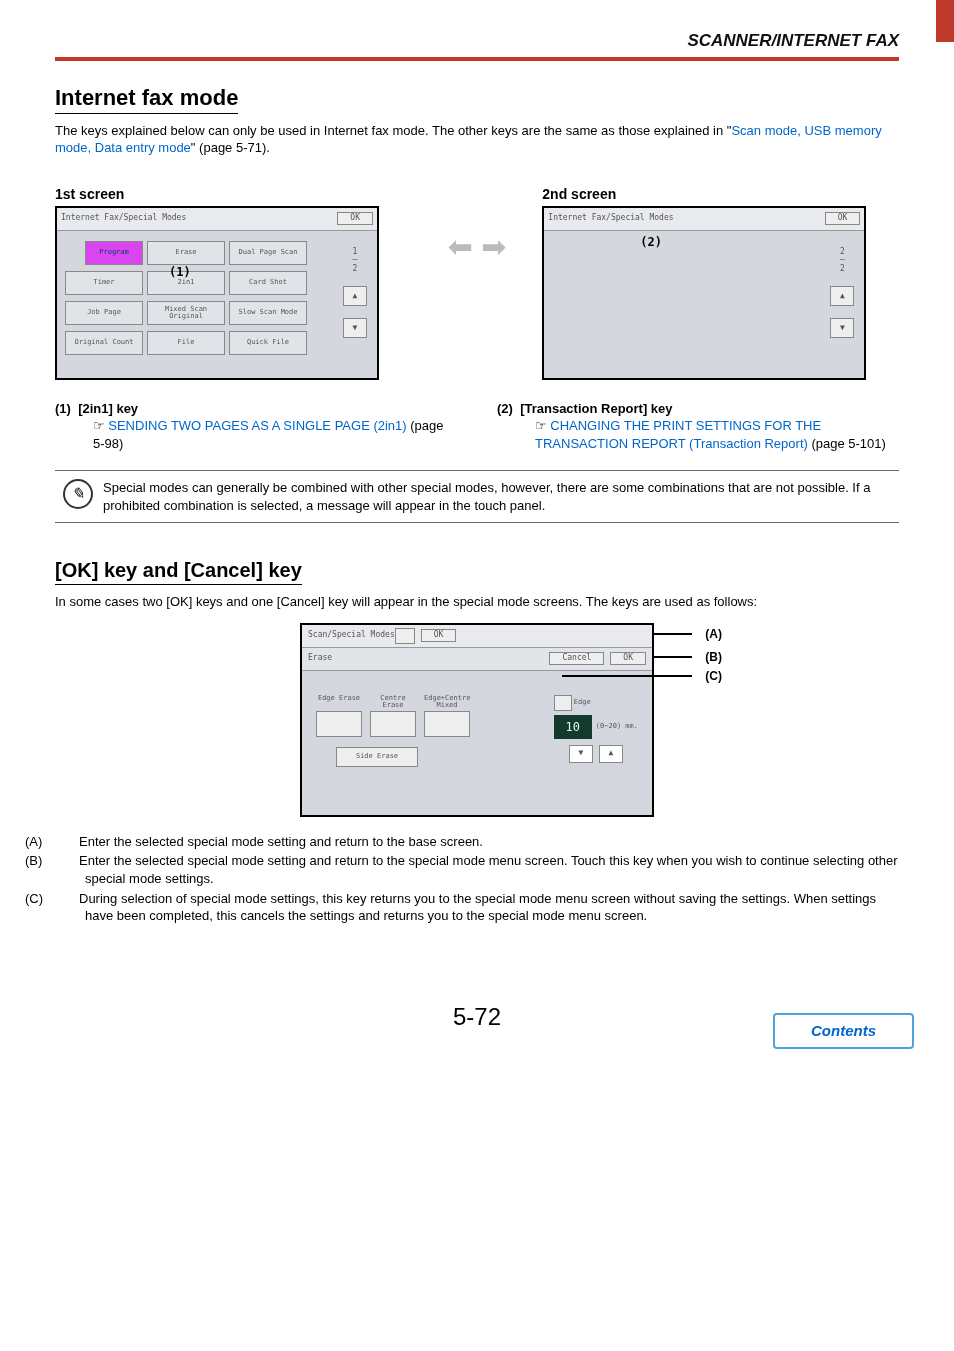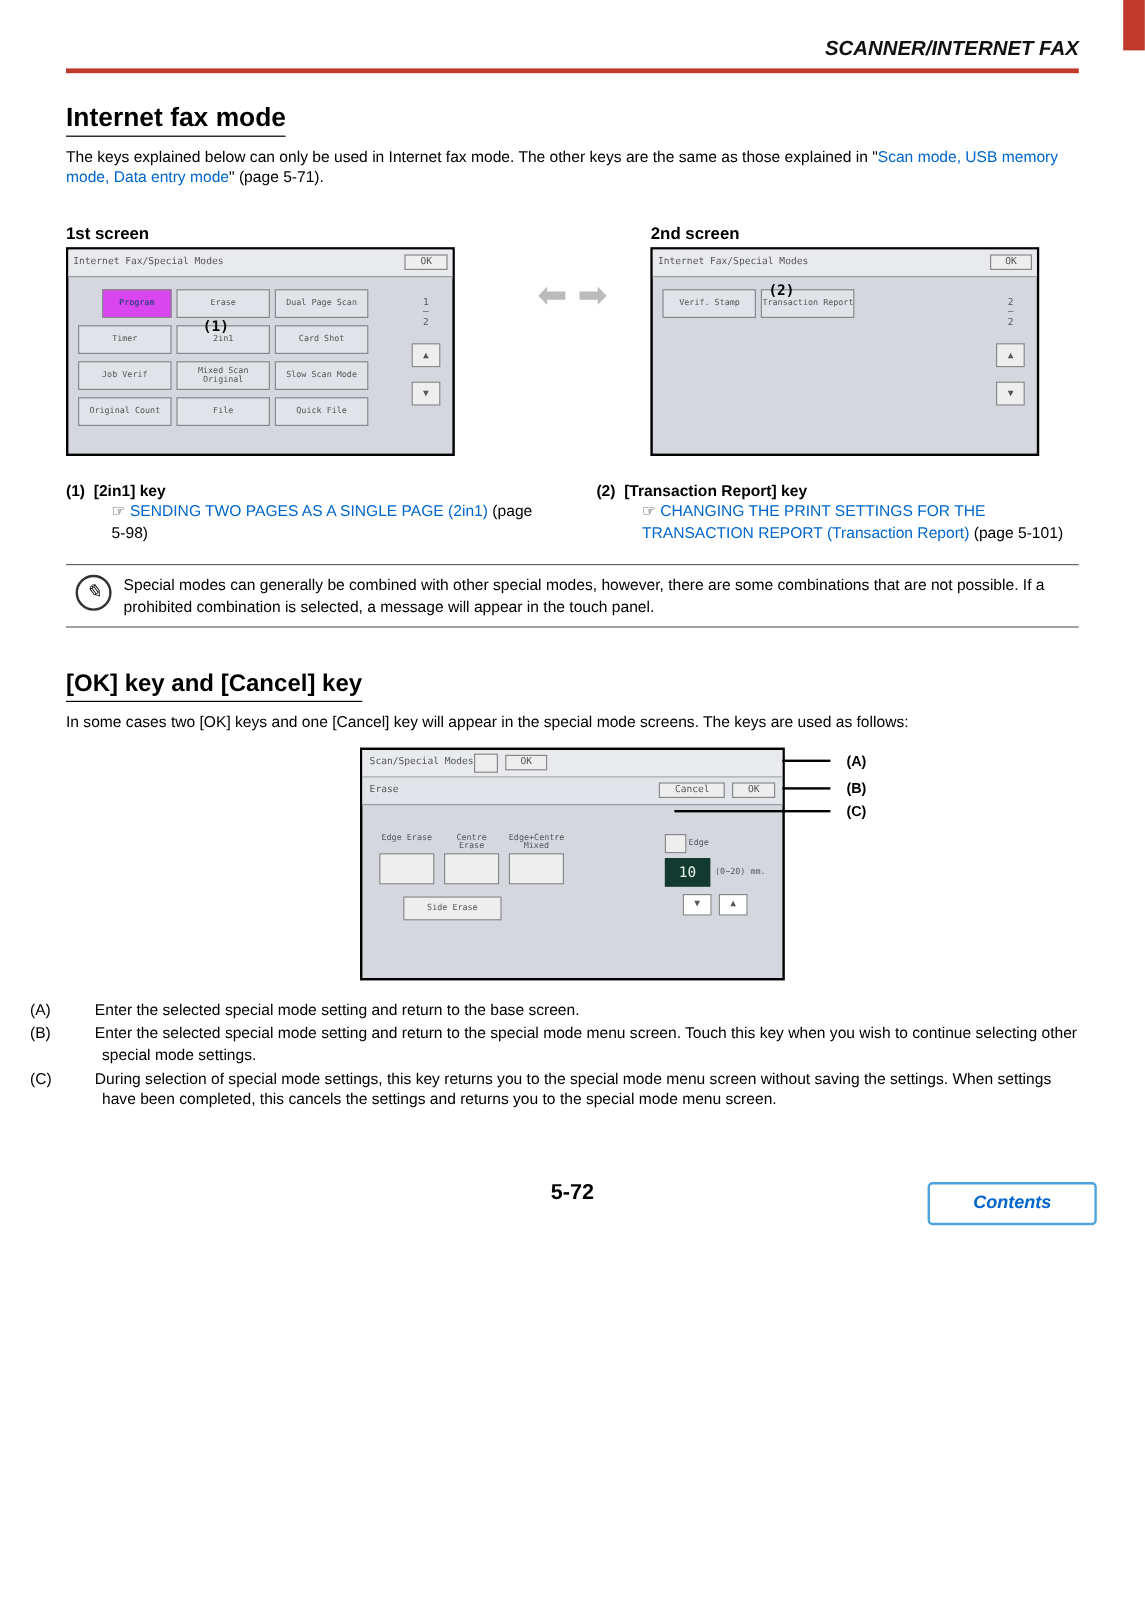--- a/index.html
+++ b/index.html
@@ -228,23 +228,23 @@
   }
 
   .label-let {
     position:absolute;
     font-size:12px;
     font-weight:bold;
   }
 
   .foot-pagenum {
     text-align:center;
-    font-size:18px;
-    font-weight:bold;
-    margin-top:56px;
+    font-size:24px;
+    font-weight:normal;
+    margin-top:76px;
   }
   .contents-btn {
     position:absolute;
     bottom:24px;
     right:40px;
     border:2px solid #4da3e0;
     border-radius:4px;
     padding:6px 36px;
     color:#0066cc;
     font-style:italic;
@@ -279,21 +279,21 @@
           <span>Internet Fax/Special Modes</span>
           <span class="btn-ok">OK</span>
         </div>
         <div class="panel-body">
           <div class="mini blue">Program</div>
           <div class="mini">Erase</div>
           <div class="mini">Dual Page Scan</div>
           <div class="mini">Timer</div>
           <div class="mini">2in1</div>
           <div class="mini">Card Shot</div>
-          <div class="mini">Job Verif</div>
+          <div class="mini">Job Page</div>
           <div class="mini">Mixed Scan Original</div>
           <div class="mini">Slow Scan Mode</div>
           <div class="mini">Original Count</div>
           <div class="mini">File</div>
           <div class="mini">Quick File</div>
         </div>
         <div class="side-ctrl">
           <div class="frac"><span>1</span><br>—<br><span>2</span></div>
           <div class="arrow-btn">▲</div>
           <div class="arrow-btn">▼</div>
@@ -303,24 +303,20 @@
     </div>
 
     <div class="nav-arrow">⬅ ➡</div>
 
     <div class="col">
       <div class="subhead">2nd screen</div>
       <div class="panel">
         <div class="panel-bar">
           <span>Internet Fax/Special Modes</span>
           <span class="btn-ok">OK</span>
-        </div>
-        <div class="panel-body">
-          <div class="mini">Verif. Stamp</div>
-          <div class="mini">Transaction Report</div>
         </div>
         <div class="side-ctrl">
           <div class="frac"><span>2</span><br>—<br><span>2</span></div>
           <div class="arrow-btn">▲</div>
           <div class="arrow-btn">▼</div>
         </div>
         <div class="callout" style="left:96px; top:26px;">(2)</div>
       </div>
     </div>
   </div>

